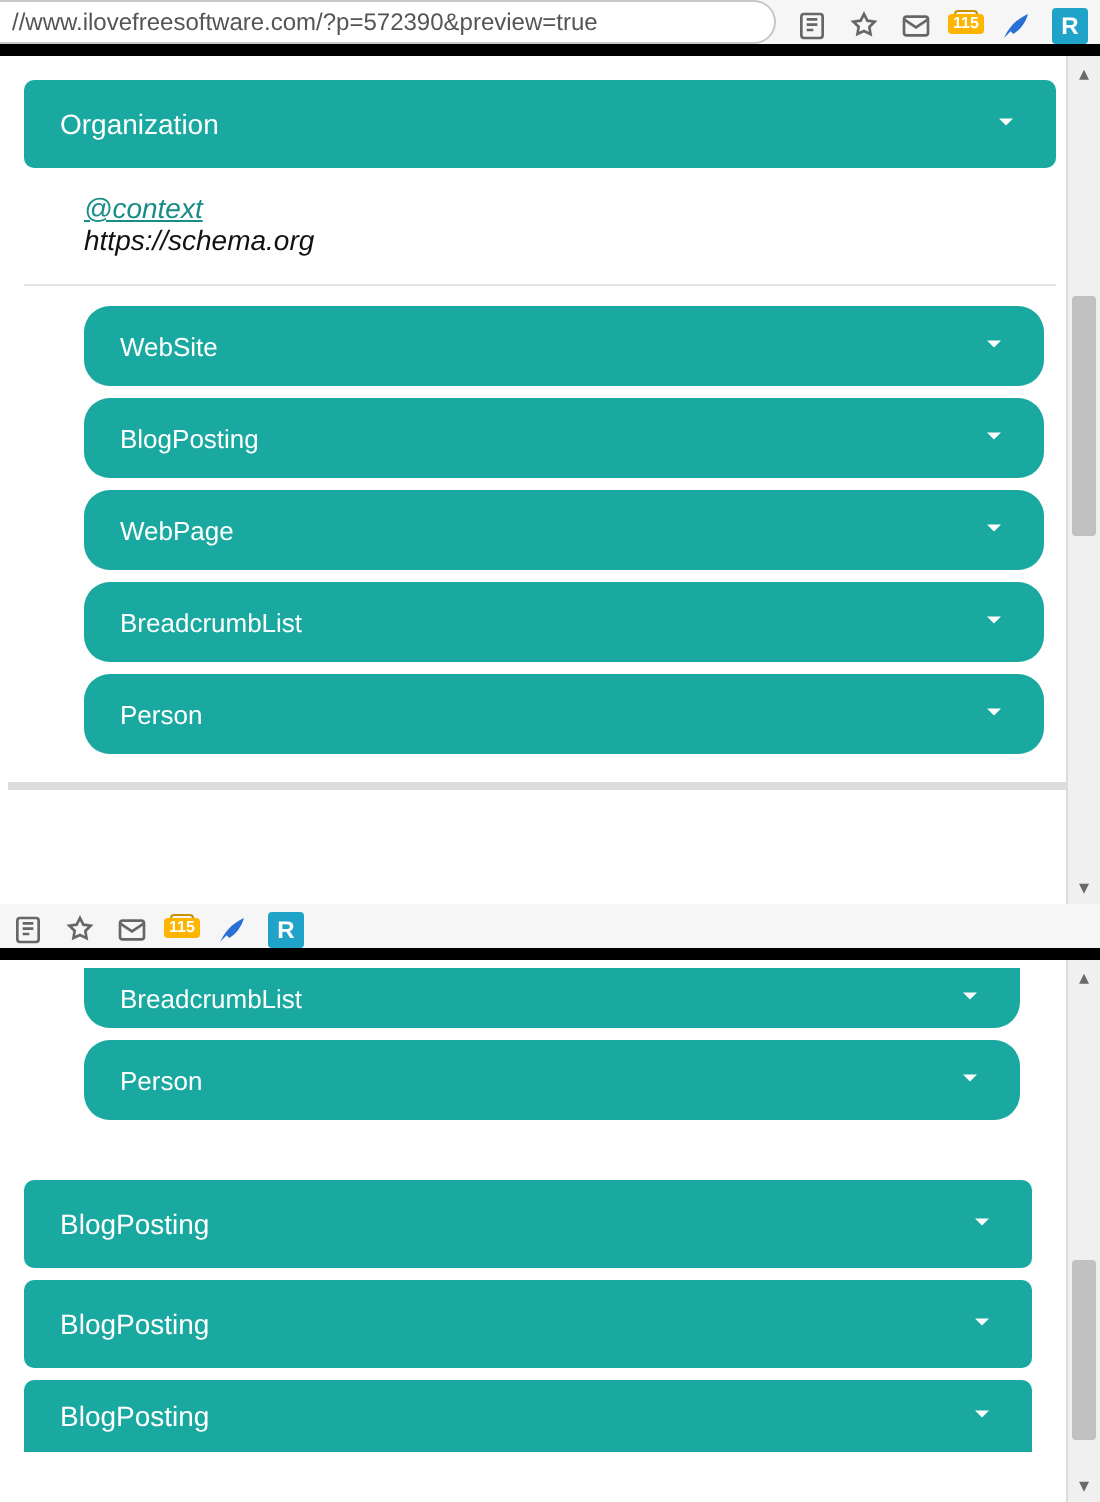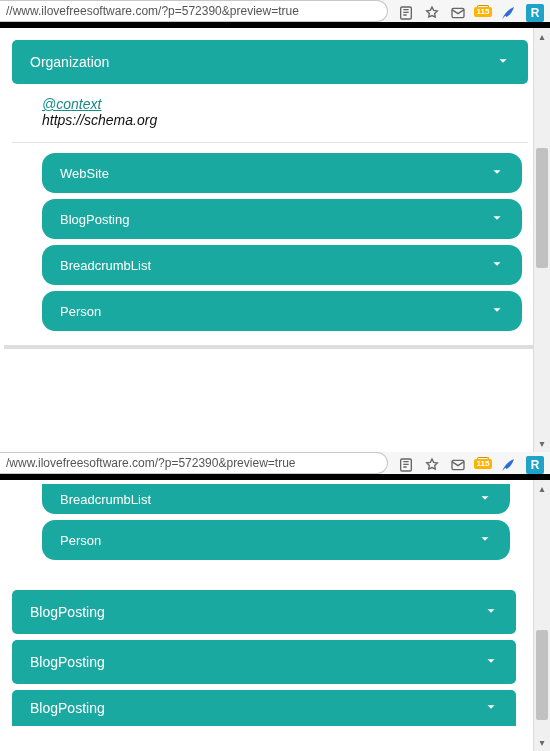--- a/index.html
+++ b/index.html
@@ -208,42 +208,45 @@
                 <path d="M6 9l6 6 6-6z"></path>
               </svg></span>
         </div>
         <div class="accordion small">
           <span>BlogPosting</span>
           <span class="chev"><svg viewBox="0 0 24 24">
                 <path d="M6 9l6 6 6-6z"></path>
               </svg></span>
         </div>
         <div class="accordion small">
+          <span>WebPage</span>
+          <span class="chev"><svg viewBox="0 0 24 24">
+                <path d="M6 9l6 6 6-6z"></path>
+              </svg></span>
+        </div>
+        <div class="accordion small">
           <span>BreadcrumbList</span>
           <span class="chev"><svg viewBox="0 0 24 24">
                 <path d="M6 9l6 6 6-6z"></path>
               </svg></span>
         </div>
         <div class="accordion small">
           <span>Person</span>
           <span class="chev"><svg viewBox="0 0 24 24">
                 <path d="M6 9l6 6 6-6z"></path>
               </svg></span>
         </div>
       </div>
     </div>
     <div class="bottom-fragment"></div>
   </div>
 </div>
 
 <div class="browser-pane pane2-stack" id="pane2">
   <div class="addr-bar">
-    <div class="addr-field">
-      <span>/www.ilovefreesoftware.com/?p=572390&amp;preview=true</span>
-    </div>
     <div class="toolbar-icons">
       <span class="tb-icon">
         <svg viewBox="0 0 24 24" fill="none" stroke="#666" stroke-width="2">
             <rect x="4" y="3" width="16" height="18" rx="2"></rect>
             <path d="M8 7h8M8 11h8M8 15h5"></path>
           </svg>
       </span>
       <span class="tb-icon">
         <svg viewBox="0 0 24 24" fill="none" stroke="#666" stroke-width="2">
             <path d="M12 3l2.5 5 5.5.8-4 3.9.9 5.4L12 15.8 7.1 18l.9-5.4-4-3.9L9.5 8z"></path>

